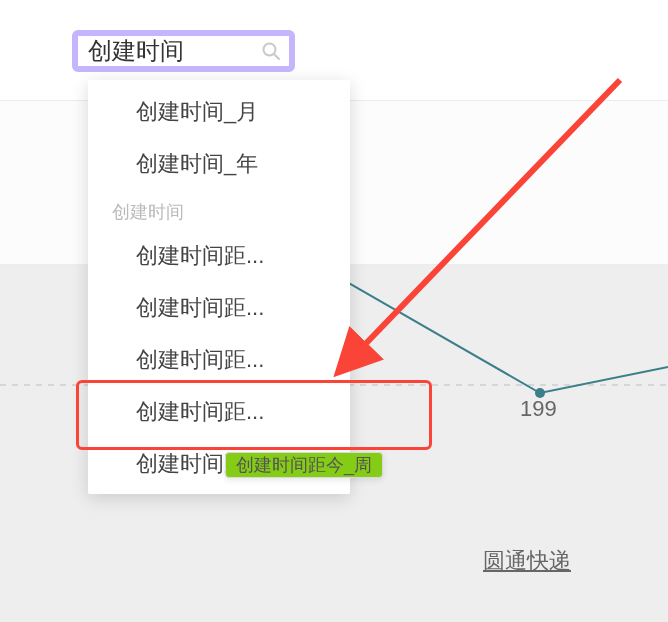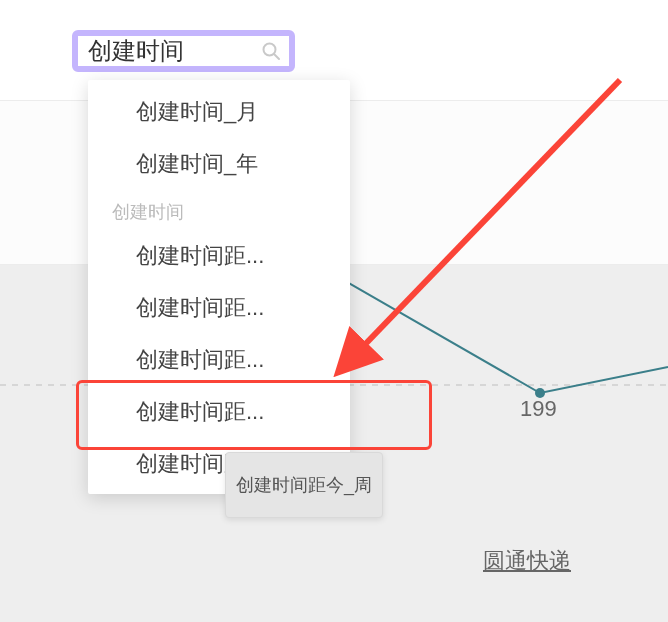--- a/index.html
+++ b/index.html
@@ -28,21 +28,21 @@
 
   
   .dropdown { position: absolute; left: 72px; top: 80px; width: 262px; background: #fff; box-shadow: 0 4px 18px rgba(0,0,0,0.15); border-radius: 2px; padding: 6px 0 4px 0; margin-left: 16px; }
   .dd-item { padding: 12px 0 12px 48px; font-size: 22px; color: #444; line-height: 28px; cursor: pointer; white-space: nowrap; overflow: hidden; text-overflow: ellipsis; }
   .dd-group { padding: 10px 0 6px 24px; font-size: 18px; color: #bbb; }
 
   
   .highlight-rect { position: absolute; left: 76px; top: 380px; width: 356px; height: 70px; border: 3px solid #fb4438; border-radius: 6px; pointer-events: none; }
 
   
-  .tooltip { position: absolute; left: 225px; top: 452px; background: #e5e5e5; border: 1px solid #d9d9d9; border-radius: 4px; padding: 20px 10px; font-size: 18px; color: #555; box-shadow: 0 2px 6px rgba(0,0,0,0.1); white-space: nowrap; }
+  .tooltip { position: absolute; left: 225px; top: 452px; background: #84cc16; border: 1px solid #d9d9d9; border-radius: 4px; padding: 0 10px; font-size: 18px; color: #555; box-shadow: 0 2px 6px rgba(0,0,0,0.1); white-space: nowrap; }
 
   
   .arrow-svg { position: absolute; left: 320px; top: 60px; width: 340px; height: 320px; pointer-events: none; }
 </style>
 </head>
 <body>
 
 <div class="canvas">
   <div class="band-top"></div>
   <div class="band-mid"></div>

